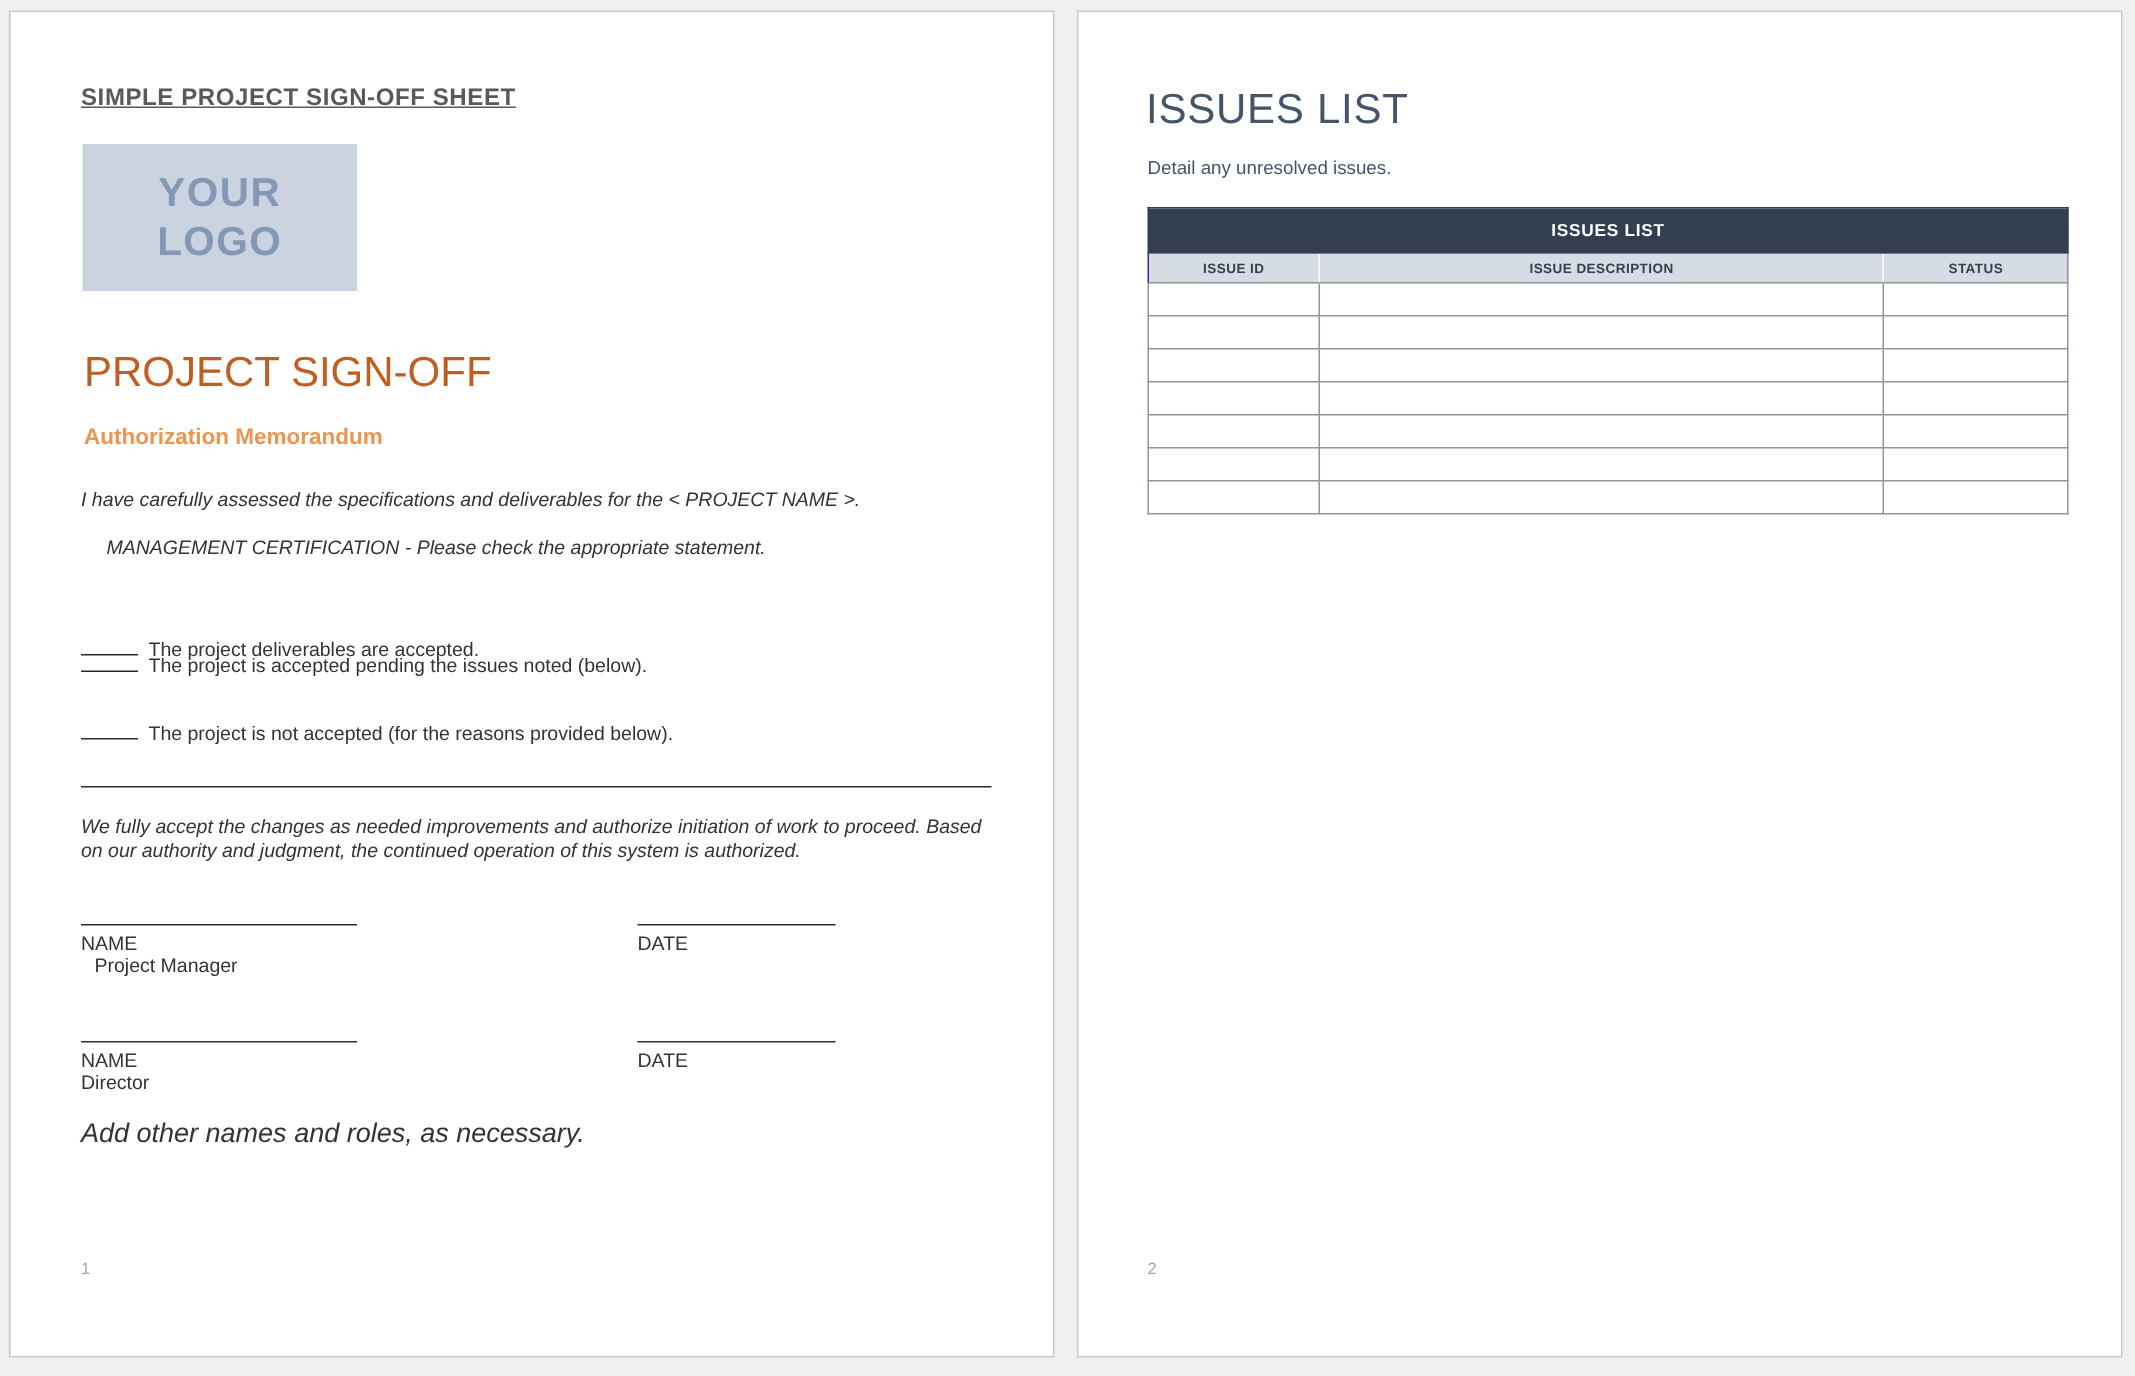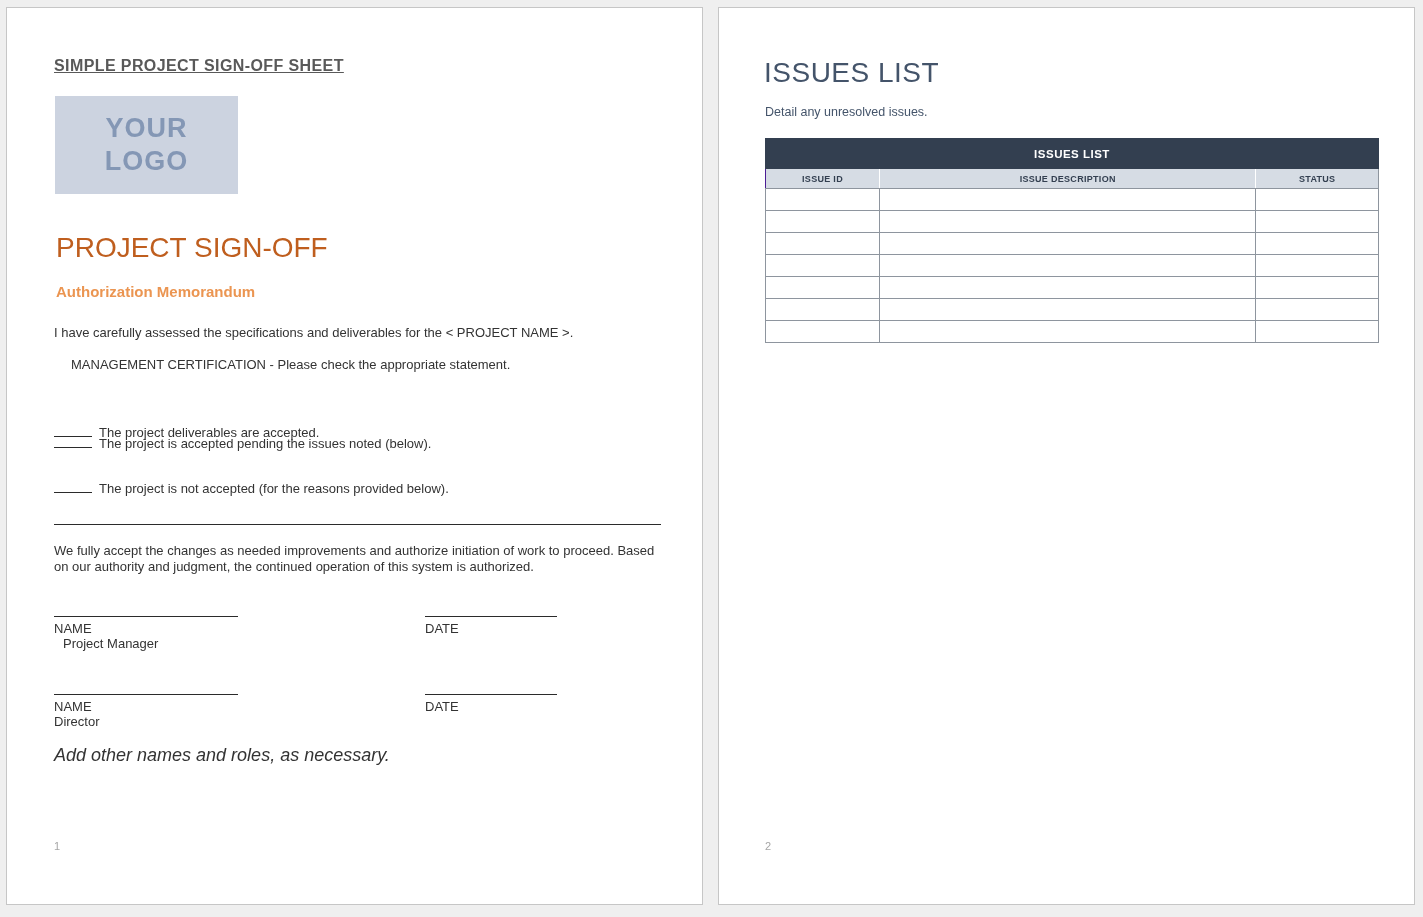--- a/index.html
+++ b/index.html
@@ -38,21 +38,21 @@
     line-height:33px;
   }
   .p1-heading {
     left:49px; top:224px;
     font-size:28px; font-weight:normal; color:#bf5e1e;
   }
   .p1-subheading {
     left:49px; top:275px;
     font-size:15px; font-weight:bold; color:#eb9551;
   }
-  .body-text { font-size:13px; color:#333; }
+  .body-text { font-size:13px; color:#333;font-style:italic; }
   .p1-intro { left:47px; top:317px; width:620px; }
   .p1-cert  { left:47px; top:349px; width:620px;margin-left:17px; }
   .stmt { left:47px; width:620px; font-size:13px; color:#333; }
   .stmt-1 { top:381px;margin-top:36px; }
   .stmt-2 { top:428px; }
   .stmt-3 { top:473px; }
   .blank-line {
     display:inline-block; width:38px; height:12px;
     border-bottom:1px solid #2b2b2b;
     margin-right:7px;

